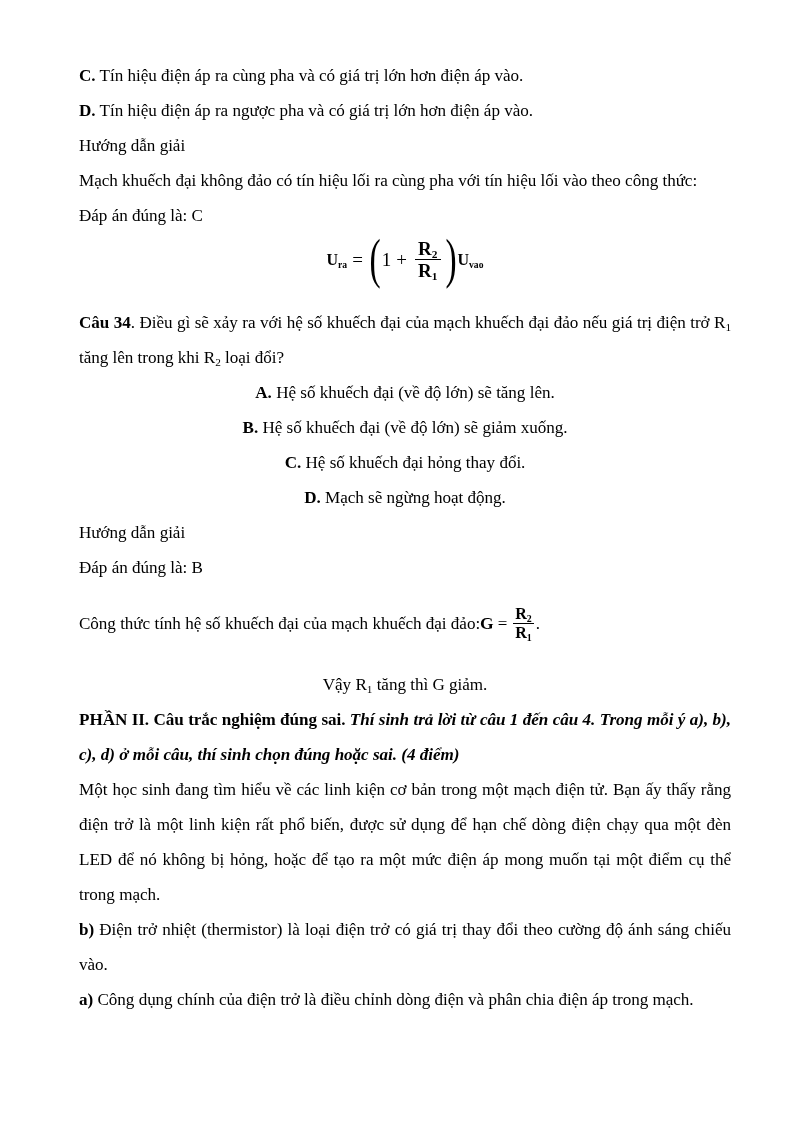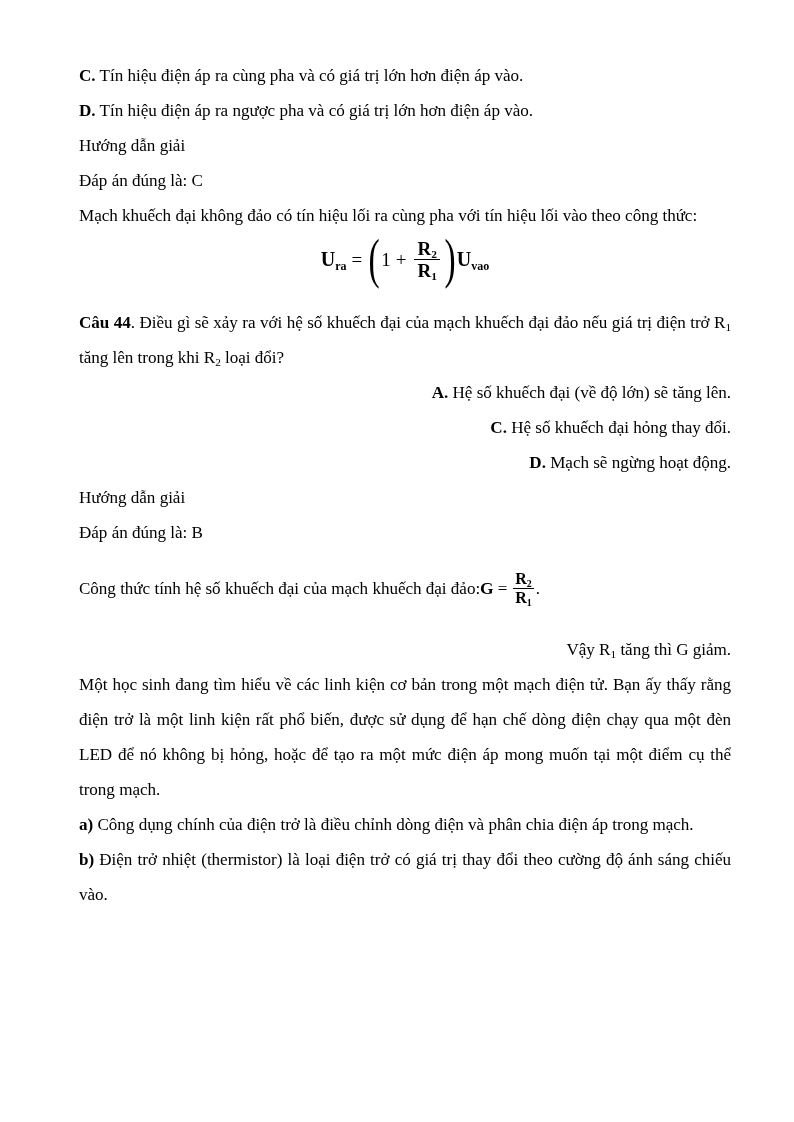--- a/index.html
+++ b/index.html
@@ -31,21 +31,21 @@
   
   .p {
     font-size: 17.1px;
     line-height: 35px;
     text-align: justify;
     text-justify: inter-word;
     margin: 0;
     letter-spacing: -0.05px;
     word-spacing: 0.1px;
   }
-  .p.nojust { text-align: right; }
+  .p.nojust { text-align: center; }
   .lead {
     font-weight: normal;
   }
   .bold { font-weight: bold; }
   .bolditalic { font-weight: bold; font-style: italic; }
   sub {
     font-size: 0.66em;
     line-height: 0;
     vertical-align: -0.28em;
   }
@@ -70,21 +70,21 @@
   }
   .mathrow {
     display: inline-flex;
     align-items: center;
     font-family: "Liberation Serif", "DejaVu Serif", serif;
     font-size: 20px;
     white-space: nowrap;
   }
   .mvar {
     font-weight: bold;
-    font-size: 20px;
+    font-size: 16px;
   }
   .mvar sub {
     font-weight: bold;
     font-size: 0.6em;
     vertical-align: -0.3em;
   }
   .mop {
     margin: 0 5px;
     font-size: 19px;
   }
@@ -166,45 +166,46 @@
 
 <div class="page">
   <div class="doc-body">
 
     <p class="p"><span class="bold">C.</span><span> Tín hiệu điện áp ra cùng pha và có giá trị lớn hơn điện áp vào.</span></p>
 
     <p class="p"><span class="bold">D.</span><span> Tín hiệu điện áp ra ngược pha và có giá trị lớn hơn điện áp vào.</span></p>
 
     <p class="p lead">Hướng dẫn giải</p>
 
+    <p class="p">Mạch khuếch đại không đảo có tín hiệu lối ra cùng pha với tín hiệu lối vào theo công thức:</p>
+
     <p class="p lead">Đáp án đúng là: C</p>
-
-    <p class="p">Mạch khuếch đại không đảo có tín hiệu lối ra cùng pha với tín hiệu lối vào theo công thức:</p>
 
     <div class="formula-block">
       <div class="formula-center">
         <span class="mathrow">
           <span class="mvar"><span>U</span><sub>ra</sub></span>
           <span class="mop">=</span>
           <span class="paren">(</span>
           <span class="mnum">1</span>
           <span class="mop">+</span>
           <span class="frac">
             <span class="num"><span>R</span><sub>2</sub></span>
             <span class="den"><span>R</span><sub>1</sub></span>
           </span>
           <span class="paren">)</span>
           <span class="mvar"><span>U</span><sub>vao</sub></span>
         </span>
       </div>
     </div>
 
-    <p class="p"><span class="bold">Câu 44</span><span>. Điều gì sẽ xảy ra với hệ số khuếch đại của mạch khuếch đại đảo nếu giá trị điện trở R</span><sub>1</sub><span> tăng lên trong khi R</span><sub>2</sub><span> loại đổi?</span></p>
+    <p class="p"><span class="bold">Câu 34</span><span>. Điều gì sẽ xảy ra với hệ số khuếch đại của mạch khuếch đại đảo nếu giá trị điện trở R</span><sub>1</sub><span> tăng lên trong khi R</span><sub>2</sub><span> loại đổi?</span></p>
 
     <p class="p nojust"><span class="bold">A.</span><span> Hệ số khuếch đại (về độ lớn) sẽ tăng lên.</span></p>
+    <p class="p nojust"><span class="bold">B.</span><span> Hệ số khuếch đại (về độ lớn) sẽ giảm xuống.</span></p>
     <p class="p nojust"><span class="bold">C.</span><span> Hệ số khuếch đại hỏng thay đổi.</span></p>
     <p class="p nojust"><span class="bold">D.</span><span> Mạch sẽ ngừng hoạt động.</span></p>
 
     <p class="p lead">Hướng dẫn giải</p>
 
     <p class="p lead">Đáp án đúng là: B</p>
 
     <div class="gap-sm"></div>
 
     <p class="p nojust line-with-math">
@@ -217,22 +218,23 @@
             <span class="den"><span>R</span><sub>1</sub></span>
           </span>
           <span>.</span>
         </span>
       </p>
 
     <div class="gap-md"></div>
 
     <p class="p nojust"><span>Vậy R</span><sub>1</sub><span> tăng thì G giảm.</span></p>
 
+    <p class="p"><span class="bold">PHẦN II. Câu trắc nghiệm đúng sai.</span><span class="bolditalic"> Thí sinh trả lời từ câu 1 đến câu 4. Trong mỗi ý a), b), c), d) ở mỗi câu, thí sinh chọn đúng hoặc sai. (4 điểm)</span></p>
 
 
     <p class="p">Một học sinh đang tìm hiểu về các linh kiện cơ bản trong một mạch điện tử. Bạn ấy thấy rằng điện trở là một linh kiện rất phổ biến, được sử dụng để hạn chế dòng điện chạy qua một đèn LED để nó không bị hỏng, hoặc để tạo ra một mức điện áp mong muốn tại một điểm cụ thể trong mạch.</p>
 
+    <p class="p"><span class="bold">b)</span><span> Điện trở nhiệt (thermistor) là loại điện trở có giá trị thay đổi theo cường độ ánh sáng chiếu vào.</span></p>
+
     <p class="p"><span class="bold">a)</span><span> Công dụng chính của điện trở là điều chỉnh dòng điện và phân chia điện áp trong mạch.</span></p>
-
-    <p class="p"><span class="bold">b)</span><span> Điện trở nhiệt (thermistor) là loại điện trở có giá trị thay đổi theo cường độ ánh sáng chiếu vào.</span></p>
 
   </div>
 </div>
 
 </body></html>

